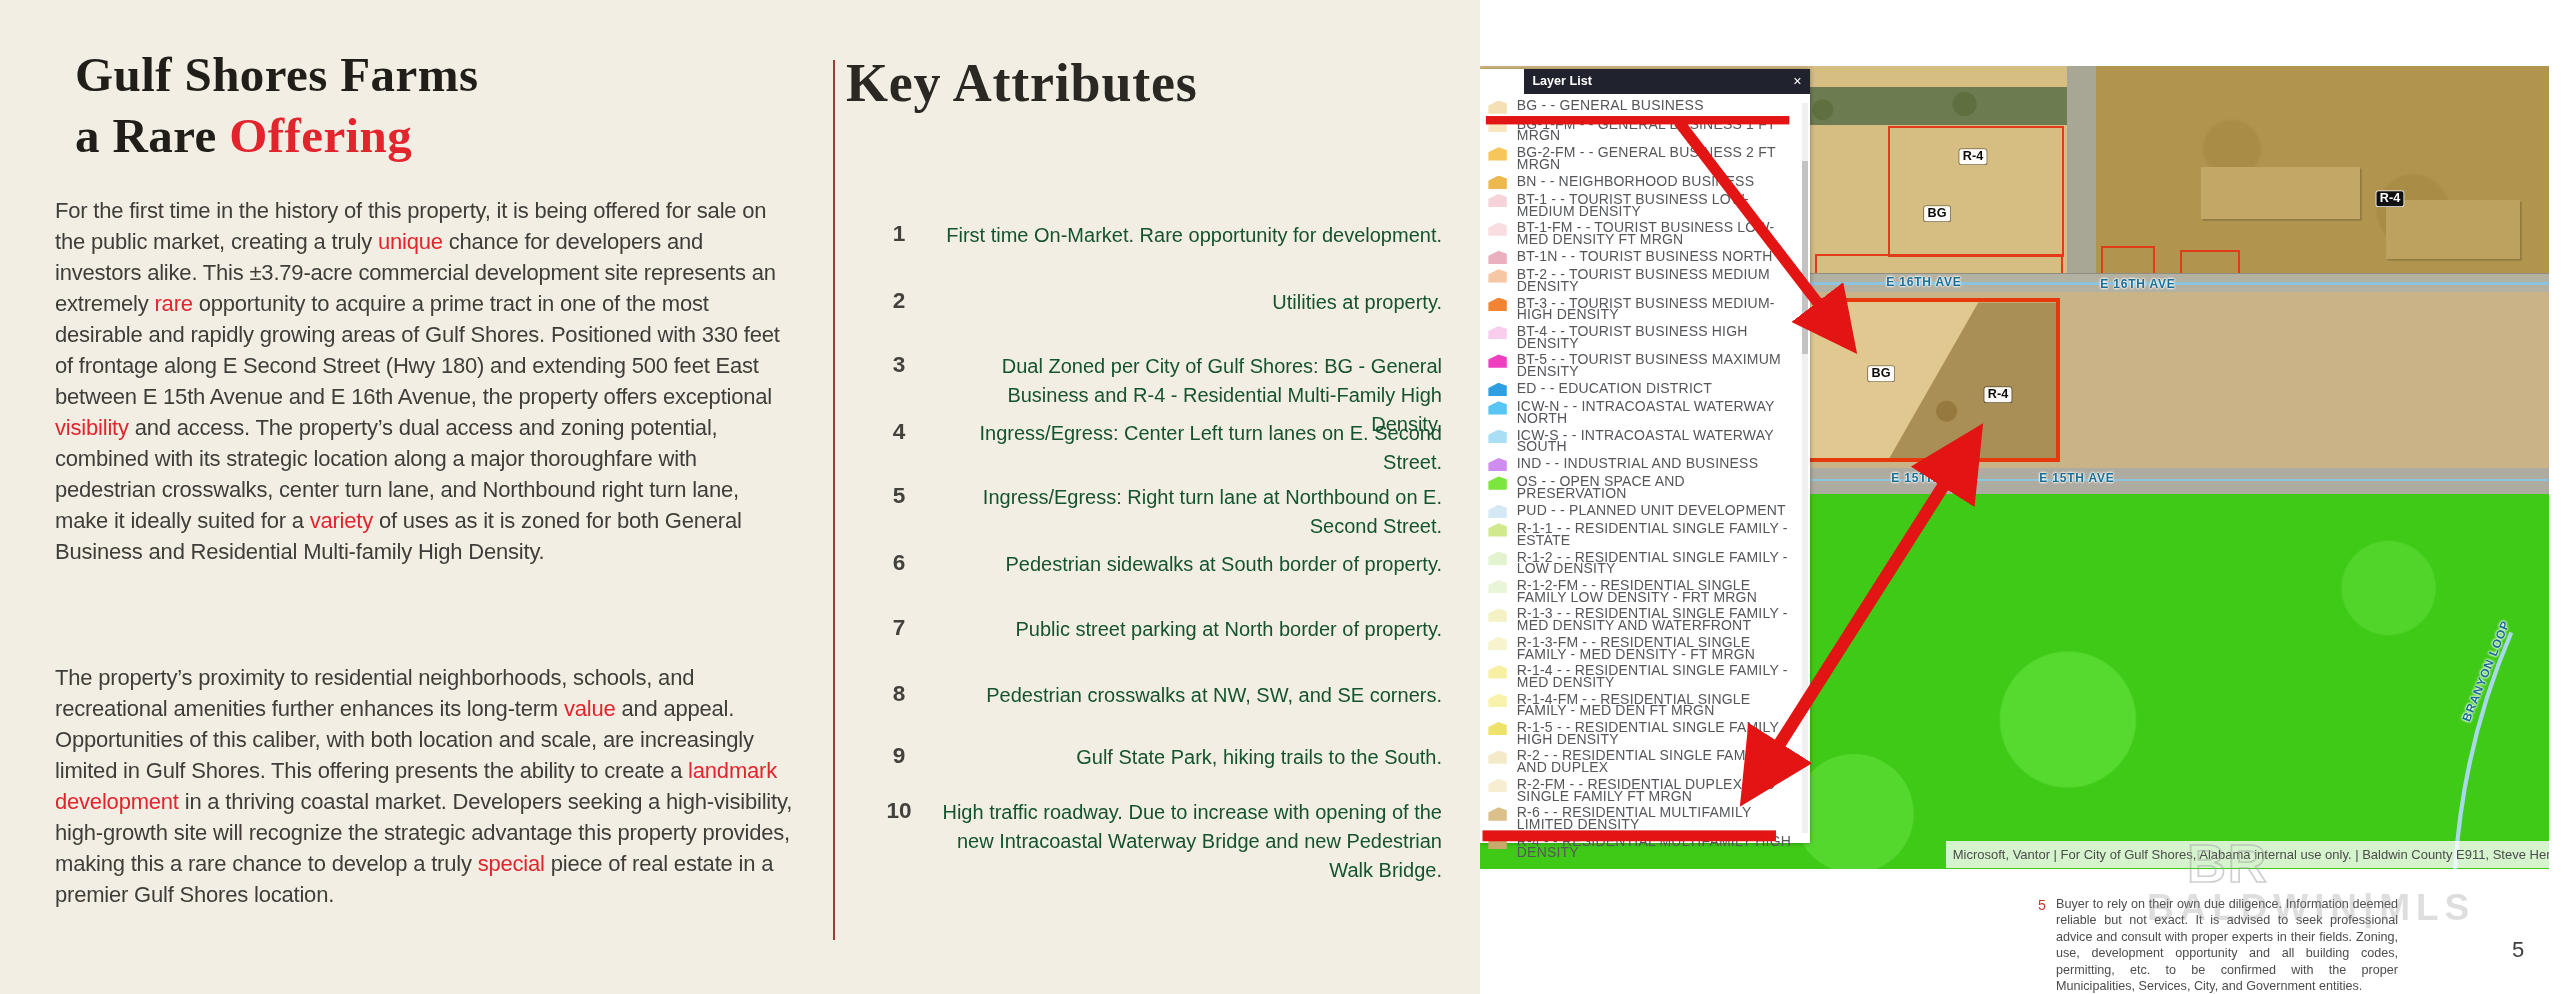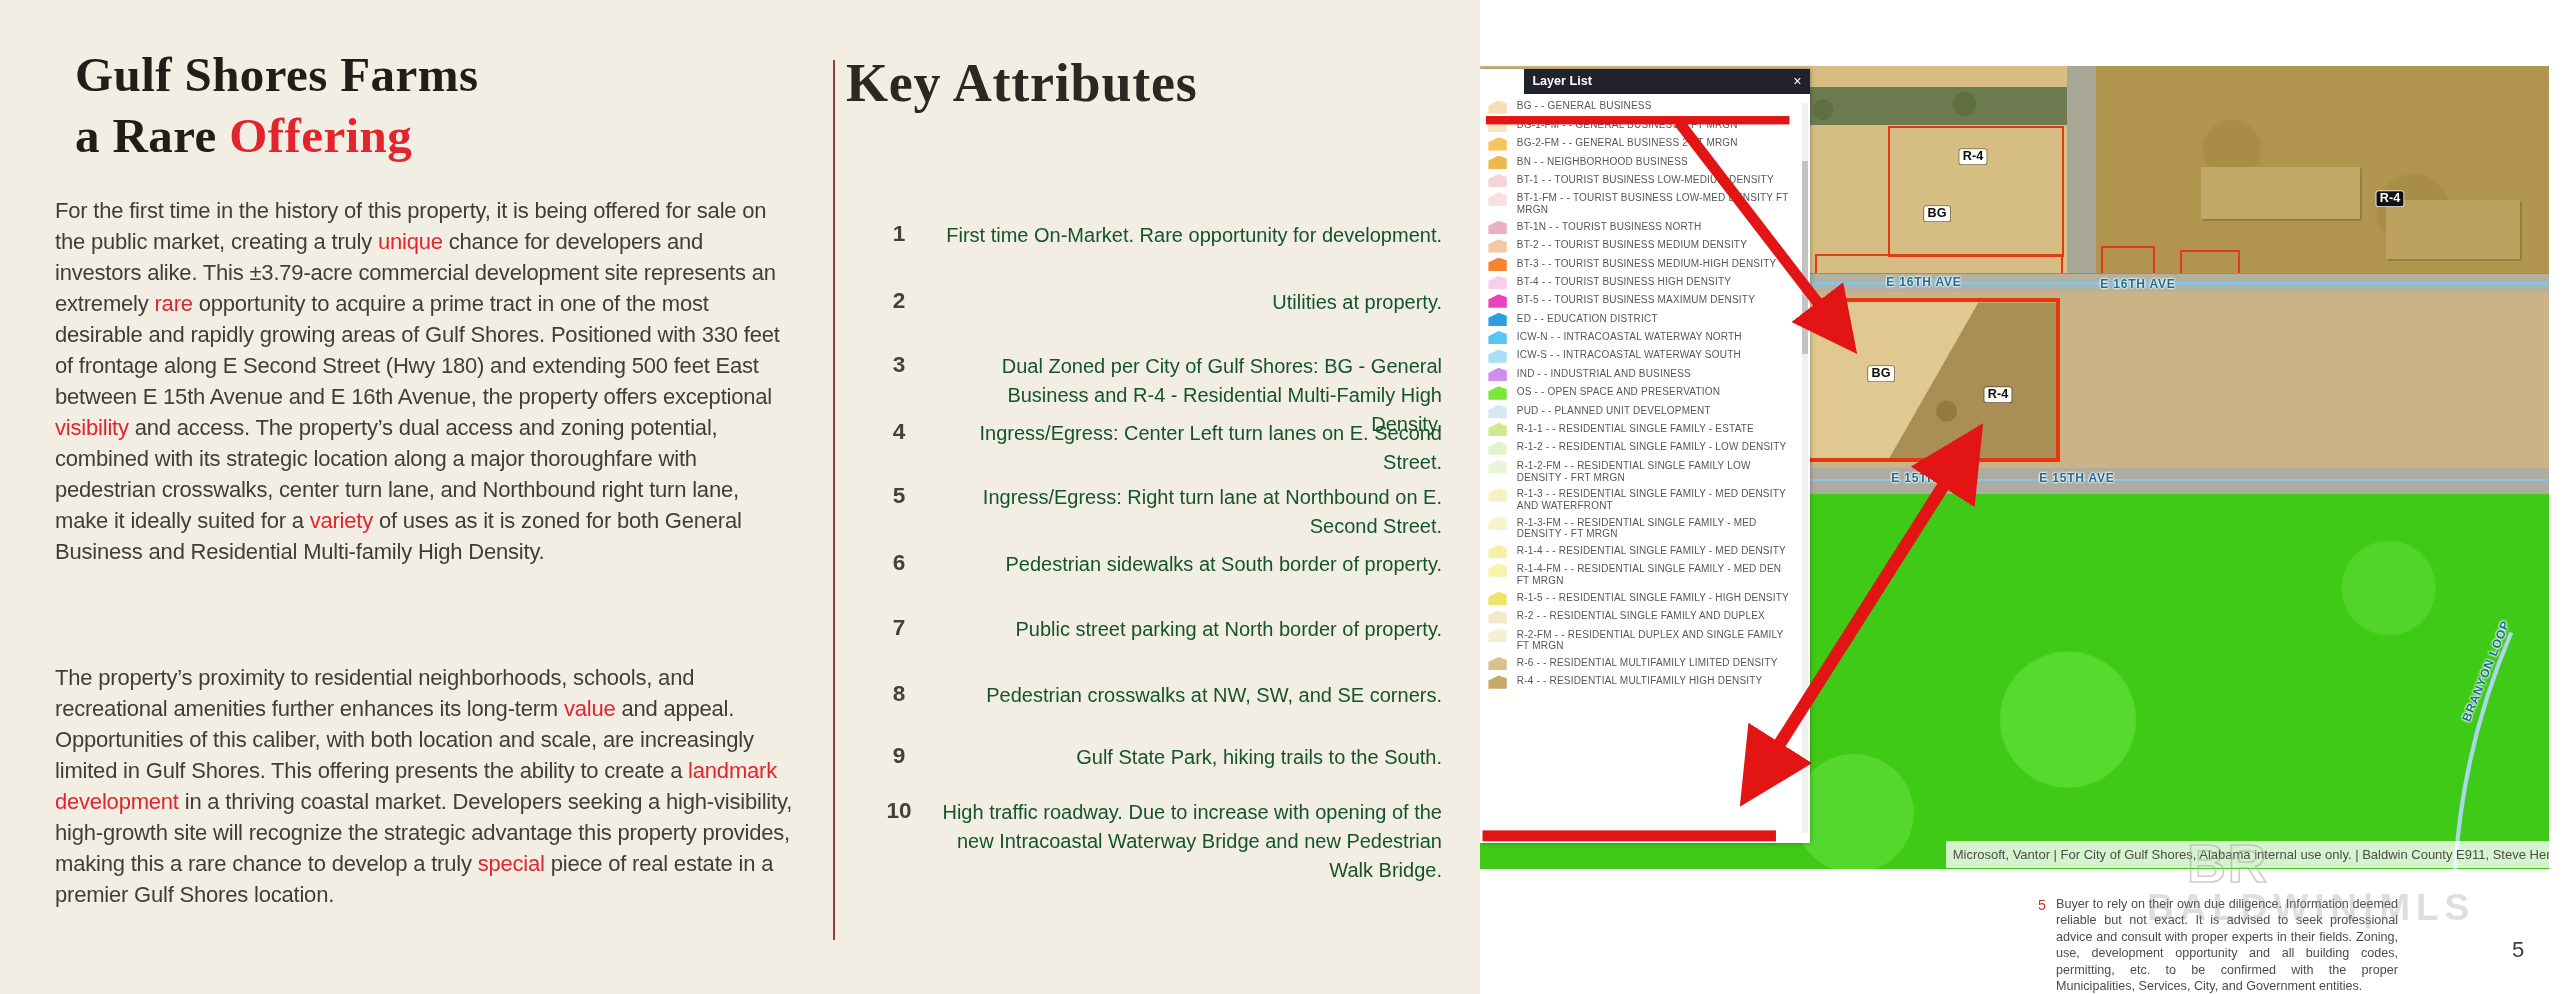--- a/index.html
+++ b/index.html
@@ -79,21 +79,21 @@
          z-index:20;box-shadow:0 0 5px rgba(0,0,0,.35);}
   .panel-header{height:25px;background:#20232e;color:#fff;display:flex;align-items:center;
                 justify-content:space-between;padding:0 8.4px;margin-left:44px;}
   .panel-title{font-size:12.6px;font-weight:700;}
   .panel-close{font-size:14.3px;color:#fff;cursor:pointer;line-height:1;}
   .layer-list{padding:6.7px 10px 0 8.4px;}
   .layer-row{display:flex;align-items:flex-start;margin-bottom:5px;}
   .swatch{width:18.4px;height:13.4px;flex:0 0 18.4px;margin-top:0;
           clip-path:polygon(0 38%,55% 0,100% 22%,100% 100%,0 100%);
           filter:drop-shadow(0 0 0.5px rgba(0,0,0,.45));}
-  .layer-label{margin-left:10px;font-size:10px;line-height:11.7px;color:#54565a;
+  .layer-label{margin-left:10px;font-size:14px;line-height:11.7px;color:#54565a;
                letter-spacing:0.2px;width:278px;}
   .scrolltrack{position:absolute;right:1.7px;top:34px;width:5.9px;height:730px;background:#f0f0f0;}
   .scrollthumb{position:absolute;right:1.7px;top:92px;width:5.9px;height:193px;background:#c3c3c3;}
 
   .overlay-svg{position:absolute;left:0;top:0;width:1069px;height:862px;z-index:30;pointer-events:none;}
 
   
   .wm-br{left:2187px;top:832px;font-size:54px;font-weight:700;color:transparent;
          -webkit-text-stroke:1.7px rgba(165,165,165,.55);letter-spacing:1.7px;z-index:40;}
   .wm-mls{left:2147px;top:887px;font-size:37px;font-weight:700;letter-spacing:5.9px;

